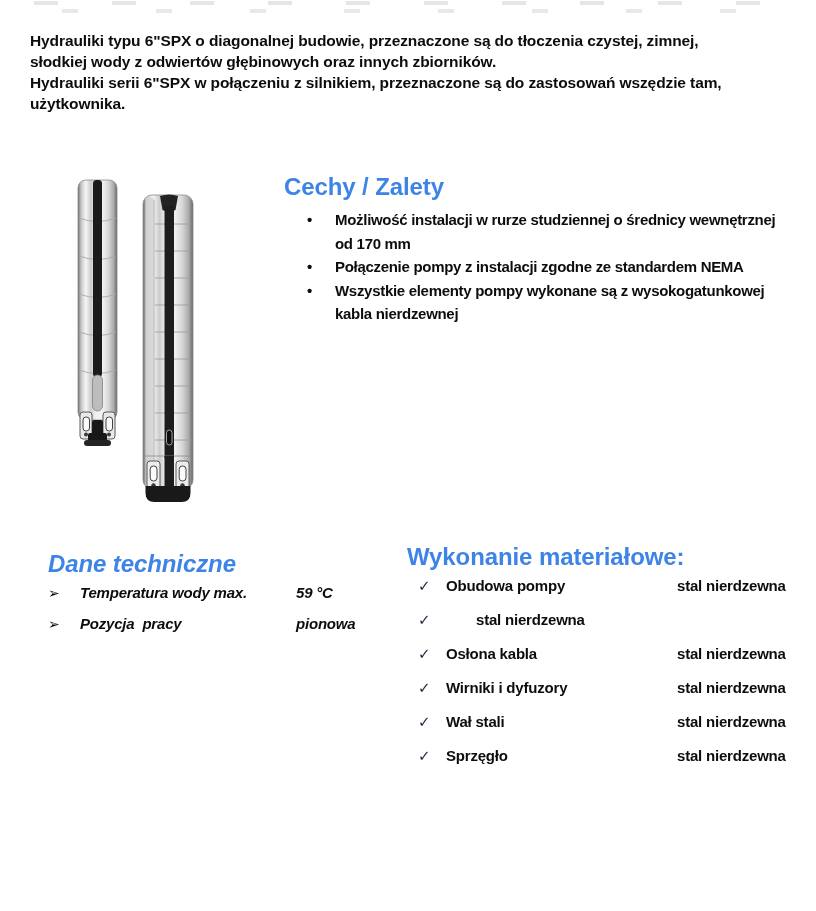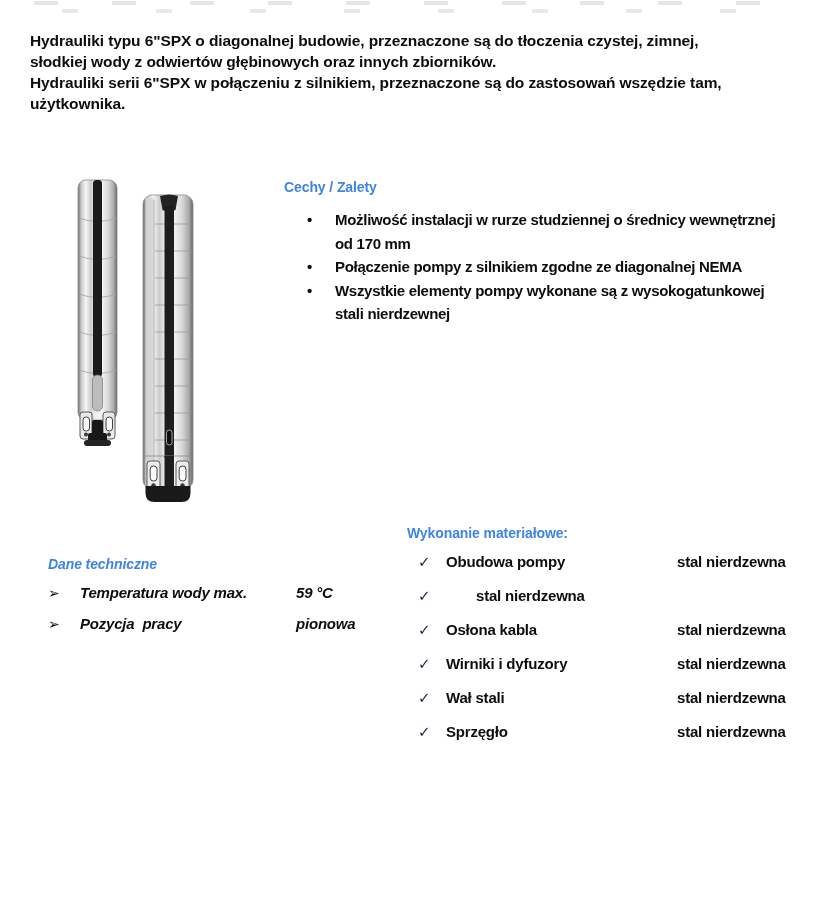--- a/index.html
+++ b/index.html
@@ -27,21 +27,21 @@
   .intro{
     position:absolute;left:30px;top:30px;
     font-size:15.5px;font-weight:700;line-height:21px;
     letter-spacing:-0.1px;white-space:nowrap;
   }
 
   .pumps{position:absolute;left:58px;top:172px;}
 
   h2.sec{
     margin:0;color:var(--blue);
-    font-size:14px;line-height:26px;font-weight:700;
+    font-size:24px;line-height:26px;font-weight:700;
     letter-spacing:-0.1px;
   }
 
   .features{position:absolute;left:284px;top:174px;width:532px;}
   .flist{
     margin-top:8px;
     font-size:15px;font-weight:700;line-height:23.5px;
     letter-spacing:-0.3px;white-space:nowrap;
   }
   .fl{display:flex;}
@@ -49,21 +49,21 @@
   .fl.cont .fb{visibility:hidden;}
 
   .tech{position:absolute;left:48px;top:551px;font-style:italic;}
   .trows{margin-top:6px;}
   .trow{display:flex;line-height:20px;margin-bottom:11px;
         font-size:15px;font-weight:700;letter-spacing:-0.2px;}
   .tmark{width:32px;font-size:14px;letter-spacing:0;}
   .tlabel{width:216px;white-space:pre-wrap;}
   .tvalue{white-space:pre-wrap;}
 
-  .materials{position:absolute;left:407px;top:520px;}
+  .materials{position:absolute;left:407px;top:544px;}
   .mrows{margin-top:6px;}
   .mrow{display:flex;line-height:20px;margin-bottom:14px;
         font-size:15px;font-weight:700;letter-spacing:-0.2px;}
   .mcheck{width:39px;box-sizing:border-box;padding-left:11px;
           color:var(--check);font-size:15px;letter-spacing:0;}
   .mlabel{width:201px;white-space:pre-wrap;}
   .mvalue{white-space:pre-wrap;margin-left:30px;}
 </style>
 </head>
 <body>
@@ -151,29 +151,29 @@
       <div class="fl">
         <span class="fb">•</span>
         <span>Możliwość instalacji w rurze studziennej o średnicy wewnętrznej</span>
       </div>
       <div class="fl cont">
         <span class="fb">•</span>
         <span>od 170 mm</span>
       </div>
       <div class="fl">
         <span class="fb">•</span>
-        <span>Połączenie pompy z silnikiem zgodne ze diagonalnej NEMA</span>
+        <span>Połączenie pompy z instalacji zgodne ze standardem NEMA</span>
       </div>
       <div class="fl">
         <span class="fb">•</span>
         <span>Wszystkie elementy pompy wykonane są z wysokogatunkowej</span>
       </div>
       <div class="fl cont">
         <span class="fb">•</span>
-        <span>stali nierdzewnej</span>
+        <span>kabla nierdzewnej</span>
       </div>
     </div>
   </section>
 
   <section class="tech">
     <h2 class="sec">Dane techniczne</h2>
     <div class="trows">
       <div class="trow">
         <span class="tmark">➢</span>
         <span class="tlabel">Temperatura wody max.</span>

